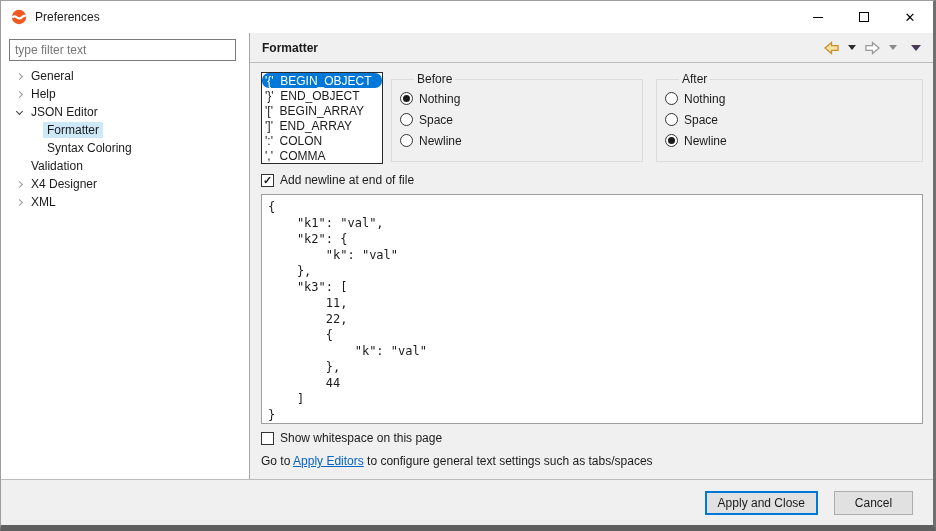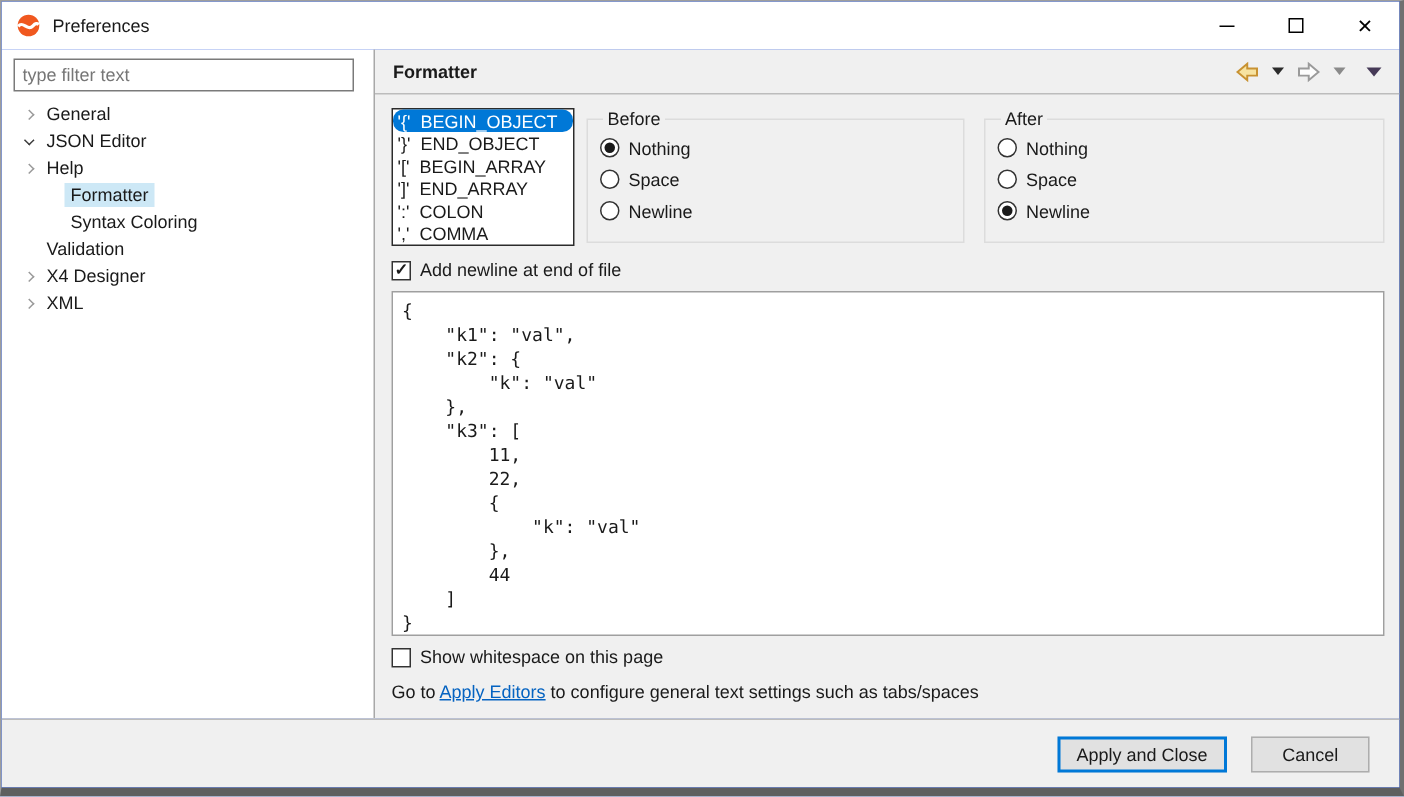--- a/index.html
+++ b/index.html
@@ -1,18 +1,18 @@
 <!DOCTYPE html>
 <html><head>
 <meta charset="utf-8">
 <style>
   * { margin:0; padding:0; box-sizing:border-box; }
   html,body { width:936px; height:531px; font-family:"Liberation Sans", sans-serif; }
   .window {
-    width:936px; height:531px; background:#1d4ed8;
+    width:936px; height:531px; background:#7f1d1d;
     border-top:1px solid #9d9d9d; border-left:1px solid #9d9d9d;
     border-right:3px solid #707070; border-bottom:6px solid #5f5f5f;
     display:flex; flex-direction:column; overflow:hidden;
   }
   
   .titlebar { height:32px; flex:0 0 32px; background:#ffffff; display:flex; align-items:center; }
   .app-icon { width:16px; height:16px; margin:0 8px 0 10px; }
   .title-text { font-size:12px; color:#1a1a1a; }
   .win-controls { margin-left:auto; display:flex; height:32px; }
   .win-btn { width:46px; height:32px; display:flex; align-items:center; justify-content:center; cursor:default; }
@@ -47,21 +47,21 @@
   .tri.gray { border-top-color:#8a8a8a; }
   .tri.viewmenu { border-top-color:#463a57; border-left-width:5px; border-right-width:5px; border-top-width:6px; margin-left:6px; }
   .page-body { flex:1 1 auto; padding:9px 10px 0 11px; overflow:hidden; }
   .row1 { display:flex; align-items:flex-start; }
   
   .token-list { width:122px; flex:0 0 122px; background:#fff; border:1px solid #2b2b2b; }
   .token-row { height:15px; font-size:12px; display:flex; align-items:center; padding:0 3px; white-space:pre; color:#1a1a1a; }
   .token-row.selected { background:#0078d7; color:#fff;border-radius:7px; }
   
   fieldset { border:1px solid #dcdcdc; background:#f0f0f0; padding:2px 8px 8px 8px; }
-  fieldset legend { font-size:12px; color:#1a1a1a; padding:0 3px; margin-left:2px; }
+  fieldset legend { font-size:12px; color:#1a1a1a; padding:0 3px; margin-left:14px; }
   .fs-before { flex:0 0 252px; margin-left:8px; height:90px; }
   .fs-after  { flex:1 1 auto; margin-left:13px; height:90px; }
   .radio-row { display:flex; align-items:center; height:21px; cursor:default; }
   .radio { width:13px; height:13px; border:1px solid #333; border-radius:50%; background:#fff; margin-right:6px; position:relative; flex:0 0 13px; }
   .radio.checked::after { content:""; position:absolute; left:2px; top:2px; width:7px; height:7px; border-radius:50%; background:#1a1a1a; }
   .radio-label { font-size:12px; color:#1a1a1a; }
   
   .checkbox-row { display:flex; align-items:center; margin-top:9px; cursor:default; }
   .checkbox { width:13px; height:13px; border:1px solid #333; background:#fff; margin-right:6px; position:relative; flex:0 0 13px; font-size:11px; line-height:11px; text-align:center; color:#1a1a1a; }
   .checkbox.checked::after { content:"\2713"; position:absolute; left:1px; top:0; font-weight:bold; }
@@ -114,29 +114,29 @@
       <input class="filter-input" type="text" placeholder="type filter text" style="">
       <div class="tree" id="tree">
           <div class="tree-row lvl0">
             <span class="chev-box">
               <span class="chev collapsed"></span>
             </span>
             <span class="tree-label">General</span>
           </div>
           <div class="tree-row lvl0">
             <span class="chev-box">
+              <span class="chev collapsed"></span>
+            </span>
+            <span class="tree-label">Help</span>
+          </div>
+          <div class="tree-row lvl0">
+            <span class="chev-box">
               <span class="chev expanded"></span>
             </span>
             <span class="tree-label">JSON Editor</span>
-          </div>
-          <div class="tree-row lvl0">
-            <span class="chev-box">
-              <span class="chev collapsed"></span>
-            </span>
-            <span class="tree-label">Help</span>
           </div>
           <div class="tree-row lvl1">
             <span class="chev-box"></span>
             <span class="tree-label selected">Formatter</span>
           </div>
           <div class="tree-row lvl1">
             <span class="chev-box"></span>
             <span class="tree-label">Syntax Coloring</span>
           </div>
           <div class="tree-row lvl0">

